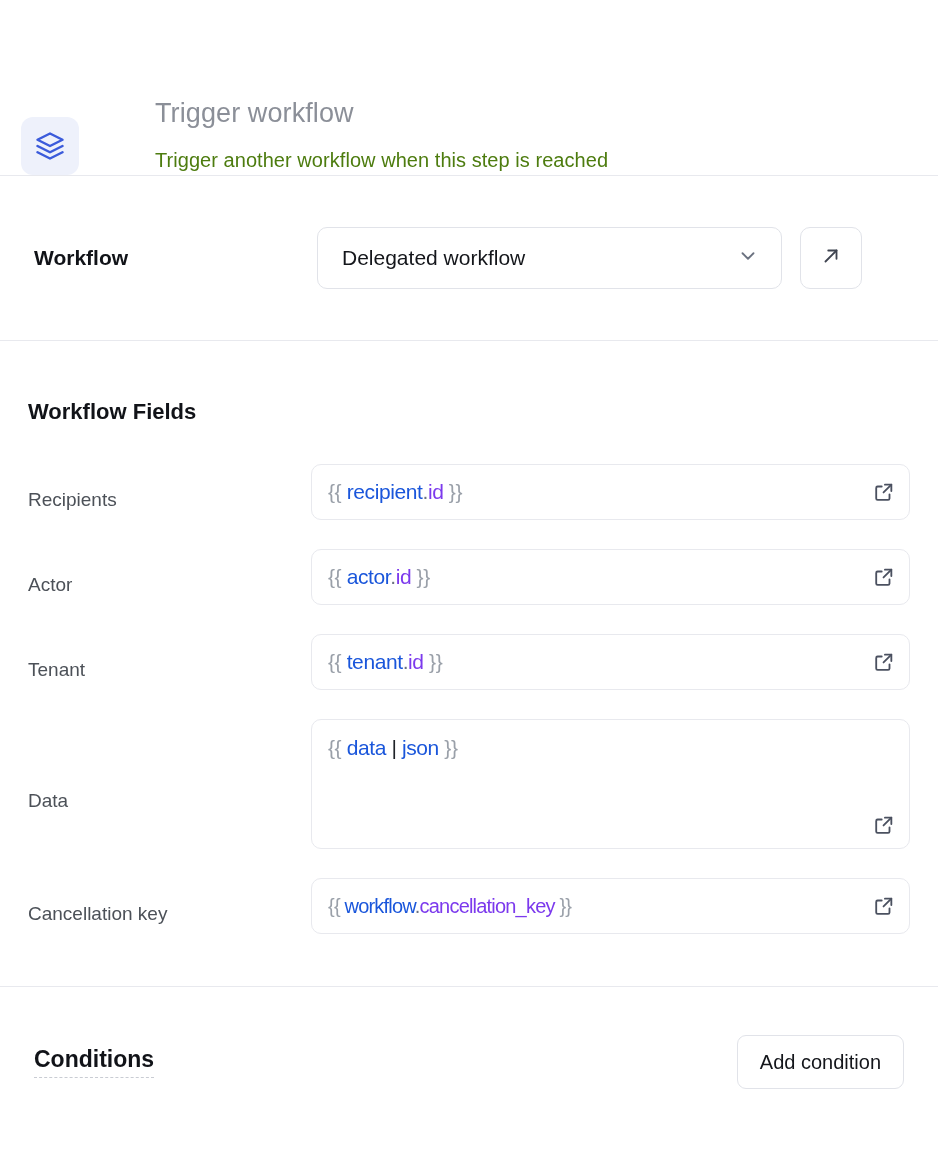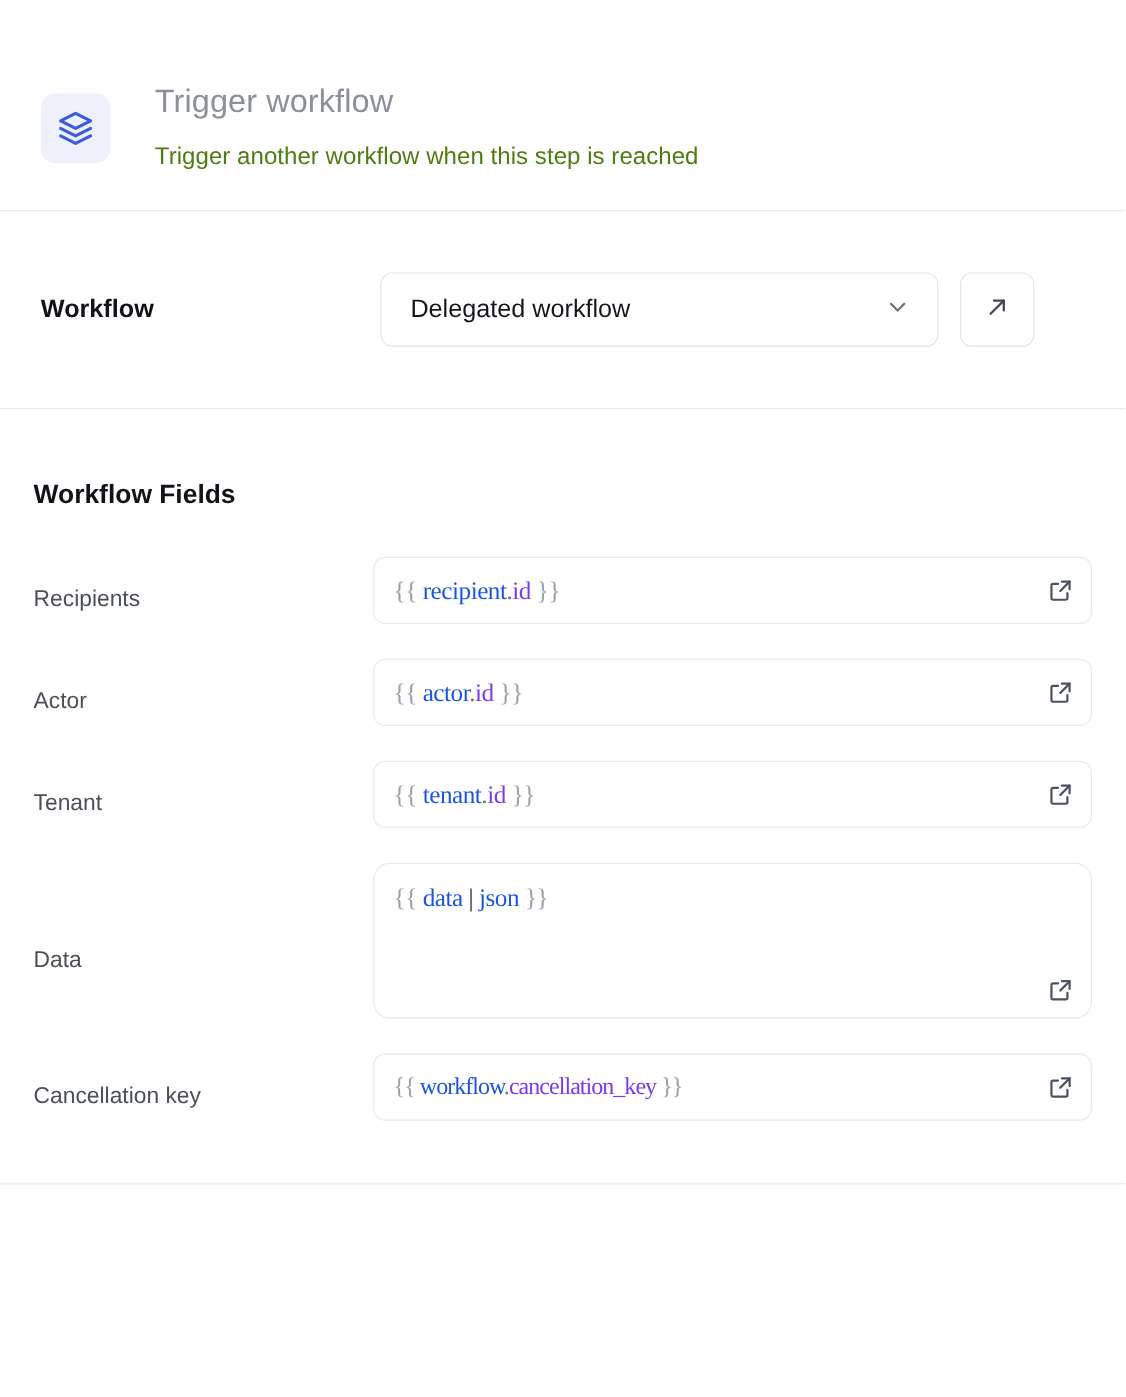--- a/index.html
+++ b/index.html
@@ -23,23 +23,24 @@
   
   .divider {
     height: 1px;
     background: #e8e9ee;
     width: 100%;
   }
 
   
   .header {
     display: flex;
-    align-items: center;
-    padding: 36px 34px 0 34px;
+    align-items: flex-end;
+    padding: 36px 34px 0 21px;
     height: 175px;
+    gap: 39px;
   }
 
   .header-icon {
     width: 58px;
     height: 58px;
     min-width: 58px;
     border-radius: 12px;
     background: #eef1fb;
     display: flex;
     align-items: center;
@@ -156,25 +157,24 @@
     display: flex;
     align-items: center;
     position: relative;
     padding: 0 52px 0 16px;
   }
 
   .code-input.multiline {
     min-height: 130px;
     align-items: flex-start;
     padding-top: 14px;
-    border-radius: 14px;
   }
 
   .code-text {
-    font-family: Liberation Serif, serif;
+    font-family: Liberation Sans, sans-serif;
     font-size: 21px;
     line-height: 28px;
     letter-spacing: -0.4px;
     white-space: pre;
   }
 
   .code-text.small { font-size: 20px; letter-spacing: -0.8px; }
 
   .tok-brace { color: #9aa0a9; }
   .tok-obj   { color: #1a56db; }
@@ -347,14 +347,18 @@
             </span>
           </div>
         </div>
       </div>
   </div>
 
   <div class="fields-bottom-pad"></div>
 
   <div class="divider"></div>
 
+  <div class="conditions-section">
+    <span class="conditions-title">Conditions</span>
+    <button class="btn-outline">Add condition</button>
+  </div>
 
 </div>
 
 </body></html>

